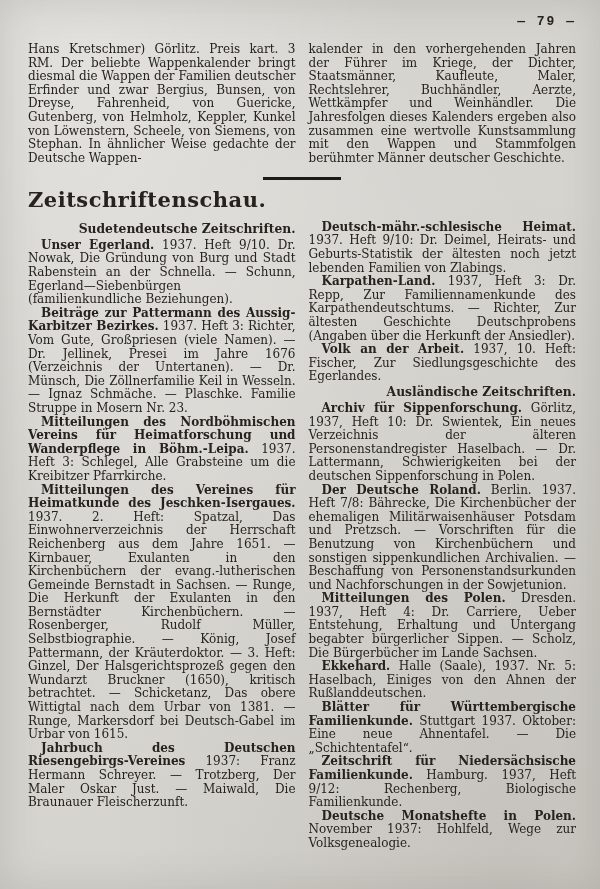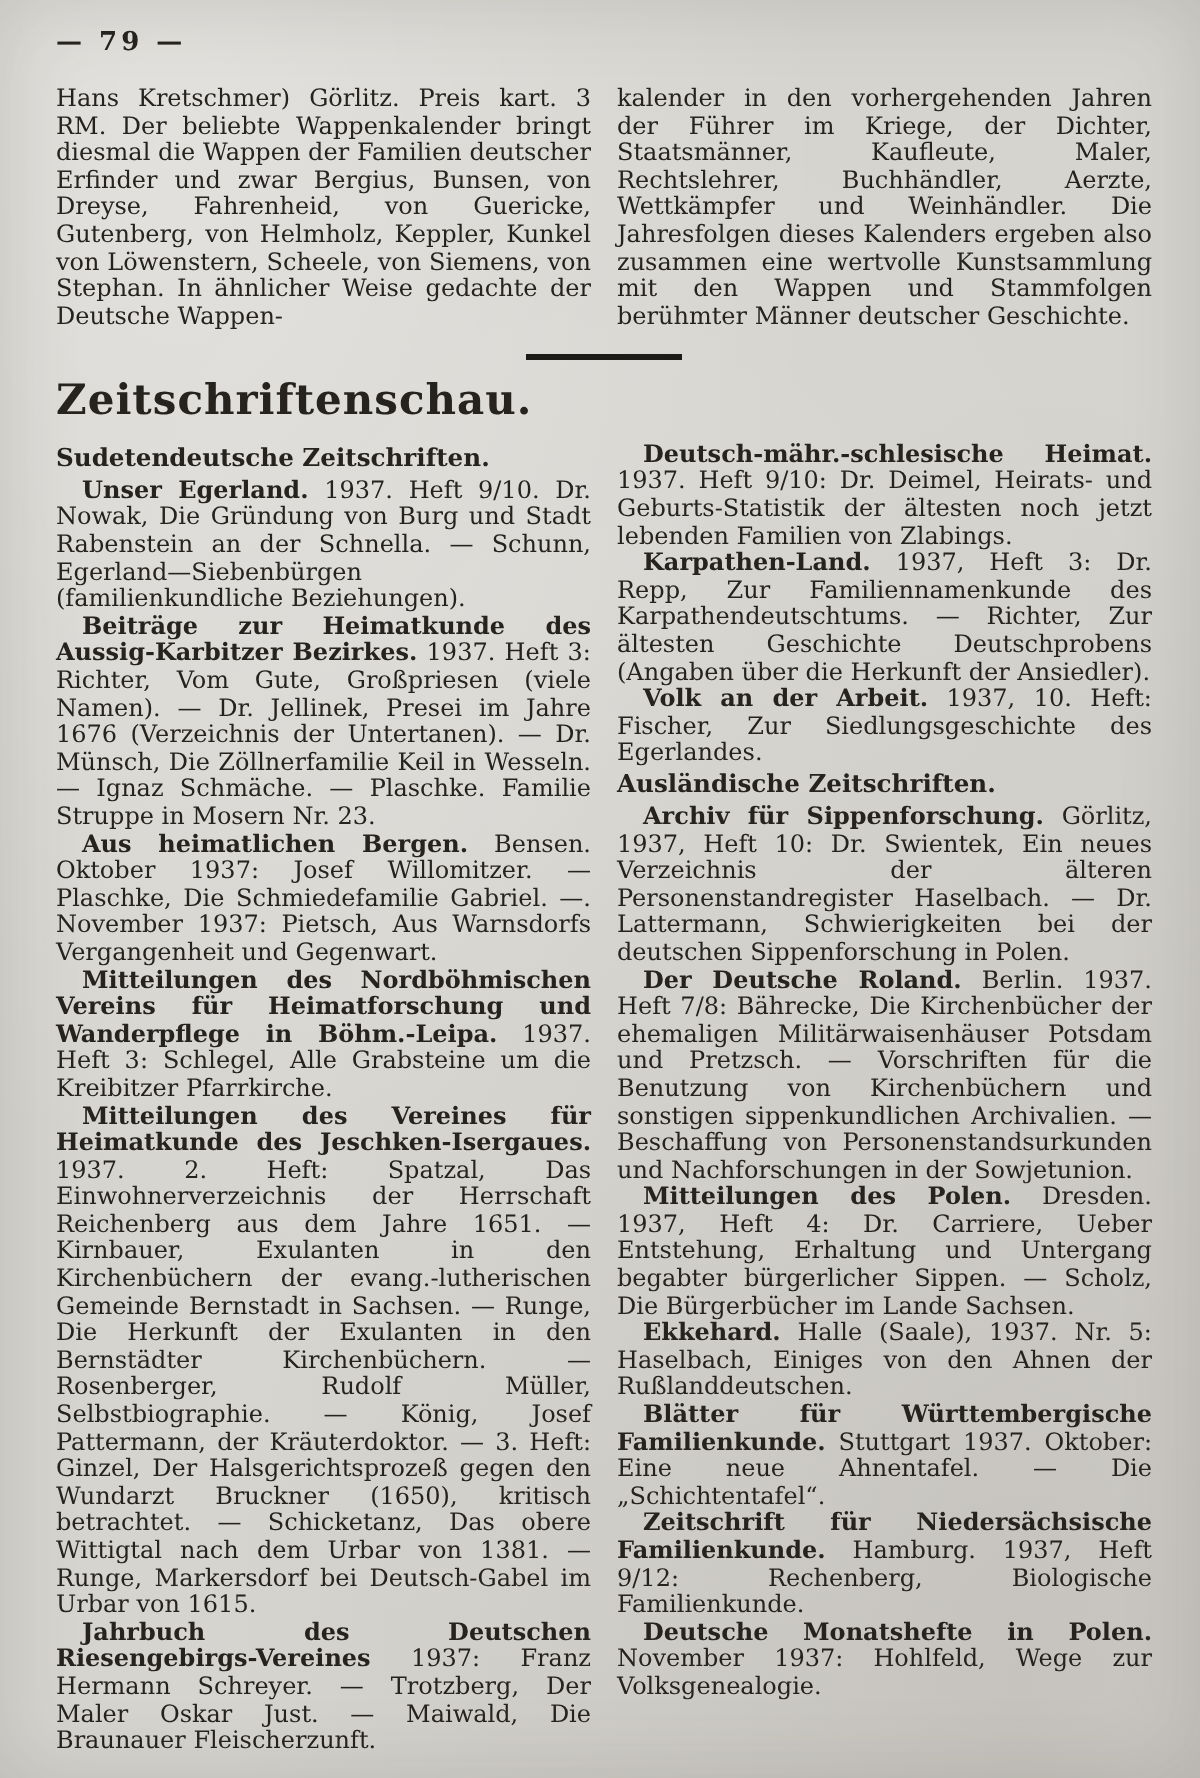--- a/index.html
+++ b/index.html
@@ -16,25 +16,26 @@
     overflow: hidden;
     color: #26231f;
     background:
       radial-gradient(ellipse at 15% 8%, rgba(255,255,255,0.30), transparent 45%),
       radial-gradient(ellipse at 85% 95%, rgba(95,90,78,0.14), transparent 55%),
       radial-gradient(ellipse at 50% 50%, rgba(255,255,255,0.10), transparent 70%),
       #d6d4cf;
     box-shadow: inset 0 0 40px rgba(80,75,65,0.18);
   }
   .pageno {
-    text-align: left;
+    text-align: right;
     font-size: 13px;
     font-weight: bold;
     letter-spacing: 2px;
     margin: 2px 0 14px 0;
+    font-family: Liberation Mono, monospace;
   }
   .two-col { display: flex; gap: 13px; }
   .col { width: 268px; }
   p.flow {
     margin: 0;
     font-size: 12px;
     line-height: 13.6px;
     text-align: justify;
     hyphens: auto;
     -webkit-hyphens: auto;
@@ -45,21 +46,21 @@
     margin: 12px auto 7px auto;
   }
   .schau-title {
     text-align: left;
     font-size: 21px;
     font-weight: bold;
     margin: 0 0 9px 0;
     letter-spacing: 0.5px;
   }
   .subhead {
-    text-align: left;
+    text-align: right;
     font-weight: bold;
     font-size: 12.3px;
     line-height: 14px;
     margin: 1px 0 3px 0;
   }
   p.entry {
     margin: 0;
     font-size: 12px;
     line-height: 13.6px;
     text-align: justify;
@@ -88,22 +89,21 @@
   <div class="divider"></div>
 
   <h1 class="schau-title">Zeitschriftenschau.</h1>
 
   <div class="two-col">
 
     <div class="col">
       <div class="subhead">Sudetendeutsche Zeitschriften.</div>
 
       <p class="entry"><span class="jt">Unser Egerland.</span> <span>1937. Heft 9/10. Dr. Nowak, Die Gründung von Burg und Stadt Rabenstein an der Schnella. — Schunn, Egerland—Siebenbürgen (familienkundliche Beziehungen).</span></p>
-      <p class="entry"><span class="jt">Beiträge zur Heimatkunde des Aussig-Karbitzer Bezirkes.</span> <span>1937. Heft 3: Richter, Vom Gute, Großpriesen (viele Namen). — Dr. Jellinek, Presei im Jahre 1676 (Verzeichnis der Untertanen). — Dr. Münsch, Die Zöllnerfamilie Keil in Wesseln. — Ignaz Schmäche. — Plaschke. Familie Struppe in Mosern Nr. 23.</span></p>
-      <p class="entry"><span class="jt">Aus heimatlichen Bergen.</span> <span>Bensen. Oktober 1937: Josef Willomitzer. — Plaschke, Die Schmiedefamilie Gabriel. —. November 1937: Pietsch, Aus Warnsdorfs Vergangenheit und Gegenwart.</span></p>
+      <p class="entry"><span class="jt">Beiträge zur Pattermann des Aussig-Karbitzer Bezirkes.</span> <span>1937. Heft 3: Richter, Vom Gute, Großpriesen (viele Namen). — Dr. Jellinek, Presei im Jahre 1676 (Verzeichnis der Untertanen). — Dr. Münsch, Die Zöllnerfamilie Keil in Wesseln. — Ignaz Schmäche. — Plaschke. Familie Struppe in Mosern Nr. 23.</span></p>
       <p class="entry"><span class="jt">Mitteilungen des Nordböhmischen Vereins für Heimatforschung und Wanderpflege in Böhm.-Leipa.</span> <span>1937. Heft 3: Schlegel, Alle Grabsteine um die Kreibitzer Pfarrkirche.</span></p>
       <p class="entry"><span class="jt">Mitteilungen des Vereines für Heimatkunde des Jeschken-Isergaues.</span> <span>1937. 2. Heft: Spatzal, Das Einwohnerverzeichnis der Herrschaft Reichenberg aus dem Jahre 1651. — Kirnbauer, Exulanten in den Kirchenbüchern der evang.-lutherischen Gemeinde Bernstadt in Sachsen. — Runge, Die Herkunft der Exulanten in den Bernstädter Kirchenbüchern. — Rosenberger, Rudolf Müller, Selbstbiographie. — König, Josef Pattermann, der Kräuterdoktor. — 3. Heft: Ginzel, Der Halsgerichtsprozeß gegen den Wundarzt Bruckner (1650), kritisch betrachtet. — Schicketanz, Das obere Wittigtal nach dem Urbar von 1381. — Runge, Markersdorf bei Deutsch-Gabel im Urbar von 1615.</span></p>
       <p class="entry"><span class="jt">Jahrbuch des Deutschen Riesengebirgs-Vereines</span> <span>1937: Franz Hermann Schreyer. — Trotzberg, Der Maler Oskar Just. — Maiwald, Die Braunauer Fleischerzunft.</span></p>
 
     </div>
 
     <div class="col">
       <p class="entry"><span class="jt">Deutsch-mähr.-schlesische Heimat.</span> <span>1937. Heft 9/10: Dr. Deimel, Heirats- und Geburts-Statistik der ältesten noch jetzt lebenden Familien von Zlabings.</span></p>
       <p class="entry"><span class="jt">Karpathen-Land.</span> <span>1937, Heft 3: Dr. Repp, Zur Familiennamenkunde des Karpathendeutschtums. — Richter, Zur ältesten Geschichte Deutschprobens (Angaben über die Herkunft der Ansiedler).</span></p>
       <p class="entry"><span class="jt">Volk an der Arbeit.</span> <span>1937, 10. Heft: Fischer, Zur Siedlungsgeschichte des Egerlandes.</span></p>

